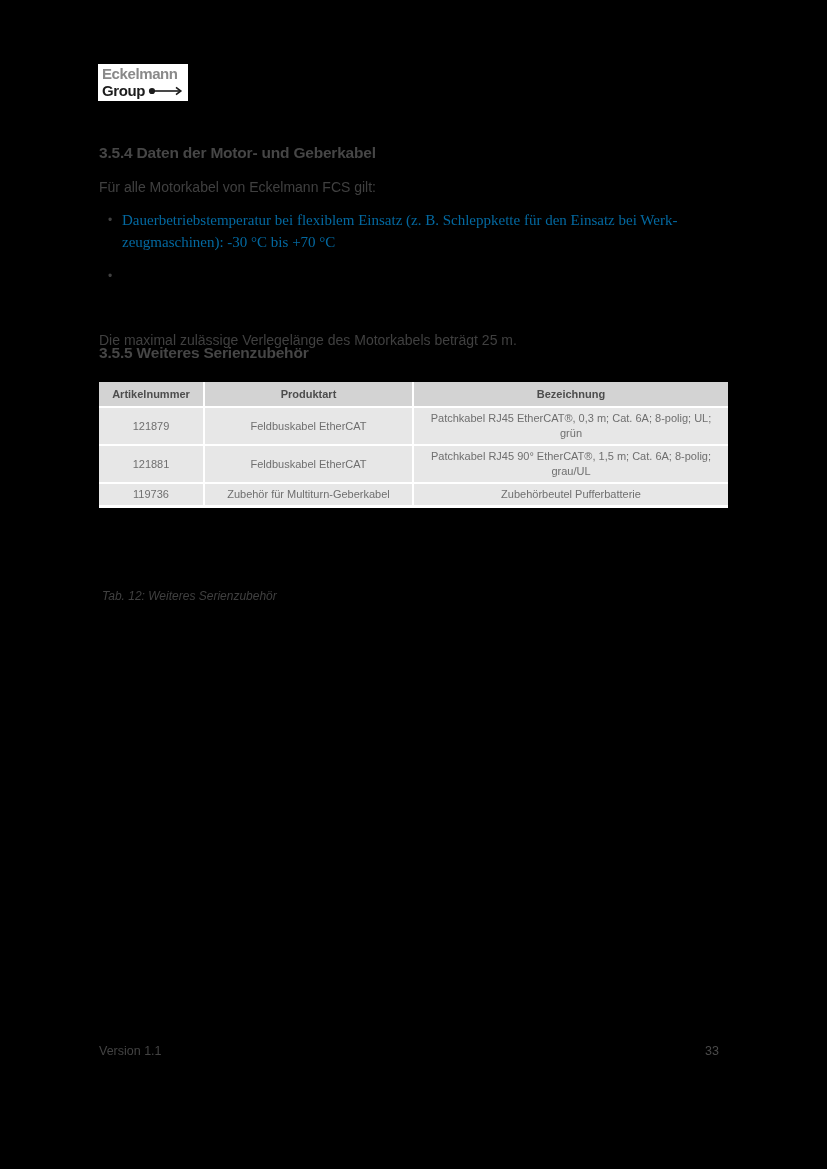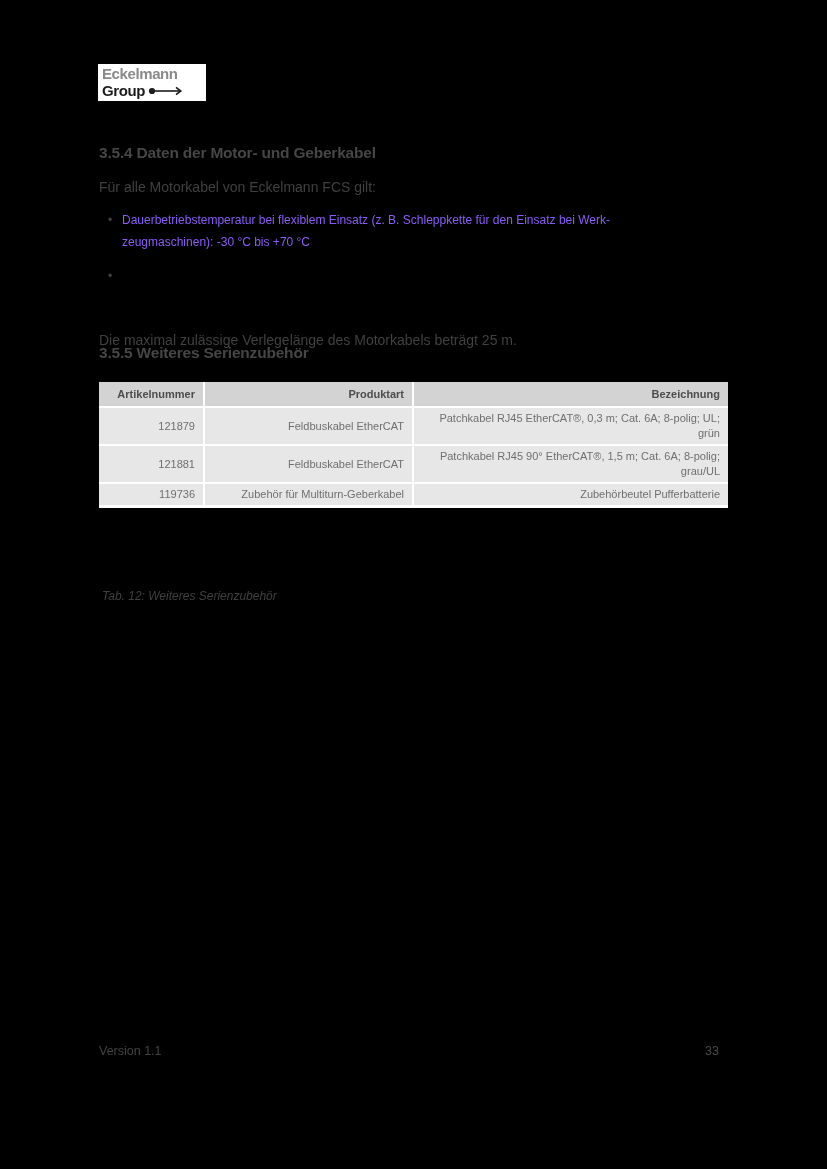--- a/index.html
+++ b/index.html
@@ -9,21 +9,21 @@
     width: 827px;
     height: 1169px;
     background: #000000;
     overflow: hidden;
     font-family: "Liberation Sans", sans-serif;
   }
   
   .logo-box {
     position: absolute;
     left: 98px; top: 64px;
-    width: 108px; height: 37px;
+    width: 90px; height: 37px;
     background: #ffffff;
     padding: 2px 0 0 4px;
   }
   .logo-line1 {
     font-size: 15px; font-weight: bold; line-height: 16px;
     letter-spacing: -0.4px; color: #8a8a8a;
   }
   .logo-line2 {
     display: flex; align-items: center;
     font-size: 15px; font-weight: bold; line-height: 16px;
@@ -48,34 +48,35 @@
 
   
   .bullets { position: absolute; left: 108px; top: 209px; width: 625px; }
   .bullet-item { display: flex; margin-top: 0; }
   .bullet-item + .bullet-item { margin-top: 12px; }
   .bullet-marker {
     width: 14px; flex: 0 0 14px;
     font-size: 12px; line-height: 22px; color: #404040;
   }
   .bullet-text {
-    font-size: 12px; line-height: 22px; color: #8b5cf6;
+    font-size: 15px; line-height: 22px; color: #0369a1;
     white-space: pre-line;
+    font-family: Liberation Serif, serif;
   }
 
   
   .tbl-wrap { position: absolute; left: 99px; top: 382px; }
   table { border-collapse: collapse; table-layout: fixed; width: 629px; }
   col.c1 { width: 105px; } col.c2 { width: 209px; } col.c3 { width: 315px; }
   th, td {
     border-right: 2px solid #ffffff;
     border-bottom: 2px solid #ffffff;
     vertical-align: middle;
     padding: 0 8px;
-    text-align: right;
+    text-align: center;
   }
   th:last-child, td:last-child { border-right: none; }
   th {
     background: #d3d3d3; color: #4d4d4d;
     font-size: 11px; font-weight: bold; height: 25px;
   }
   td {
     background: #e7e7e7; color: #6f6f6f;
     font-size: 11px; line-height: 15px;
     white-space: pre-line;

